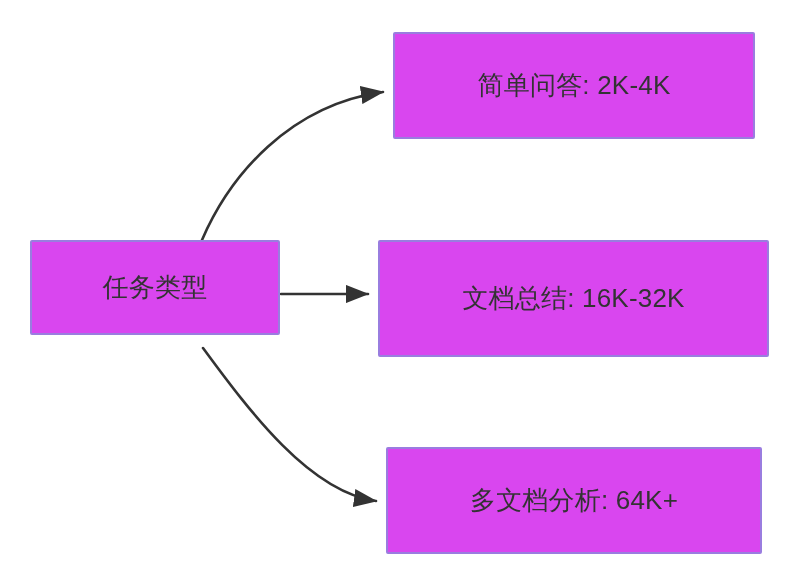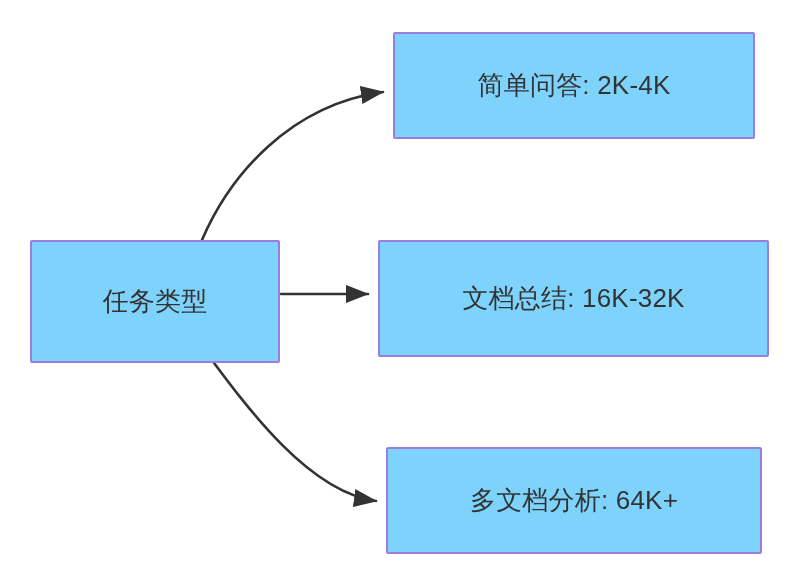--- a/index.html
+++ b/index.html
@@ -21,40 +21,40 @@
     position: absolute;
     left: 0;
     top: 0;
     width: 787px;
     height: 572px;
     pointer-events: none;
   }
   .node {
     position: absolute;
     box-sizing: border-box;
-    background: #7dd3fc;
+    background: #d946ef;
     border: 2px solid #9a7ddf;
     border-radius: 2px;
     display: flex;
     align-items: center;
     justify-content: center;
   }
   .node-label {
     color: #333333;
     font-size: 26px;
     line-height: 1.2;
     letter-spacing: 0.2px;
     white-space: nowrap;
     text-align: center;
   }
   #node-source {
     left: 30px;
     top: 240px;
     width: 250px;
-    height: 123px;
+    height: 95px;
   }
   #node-target-0 {
     left: 393px;
     top: 32px;
     width: 362px;
     height: 107px;
   }
   #node-target-1 {
     left: 378px;
     top: 240px;

